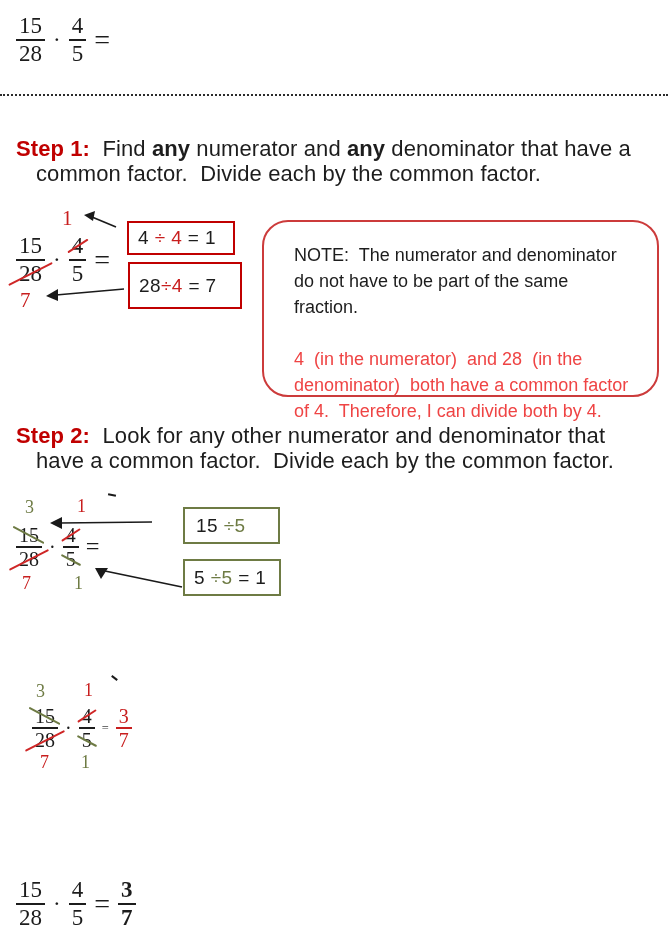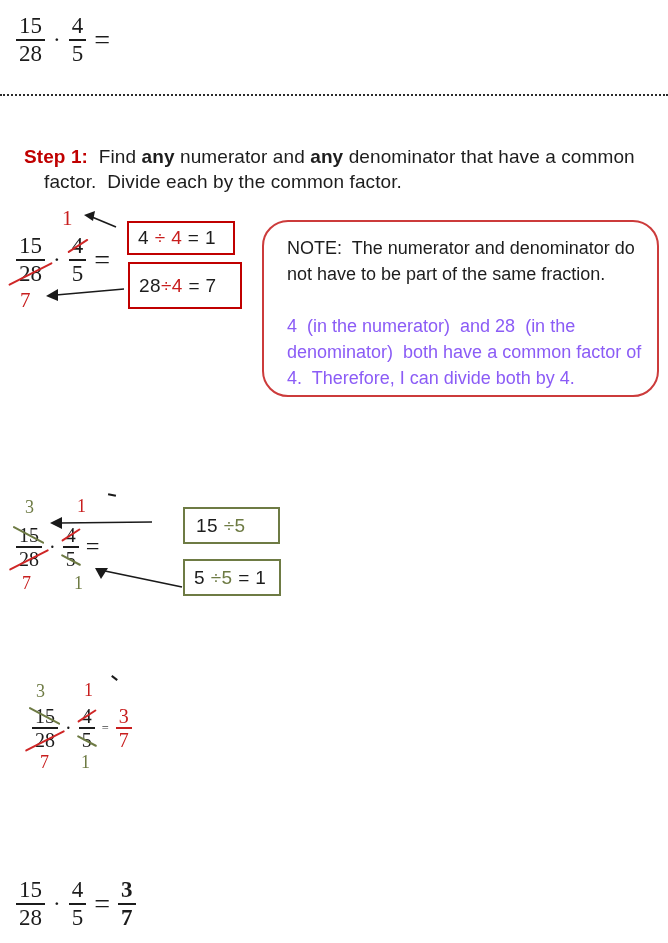--- a/index.html
+++ b/index.html
@@ -26,40 +26,40 @@
   .ext { left:-34%; width:168%; transform:rotate(-27deg); }
   .bg-red { background:#cf2626; }
   .bg-olive { background:#6e7b44; }
 
   
   .sup { position:absolute; font-family:"Liberation Serif", serif; }
   .red-t { color:#c81e1e; }
   .olive-t { color:#6e7b44; }
 
   
-  .heading { position:absolute; left:16px; width:632px; margin:8px; font-size:19px;
+  .heading { position:absolute; left:16px; width:632px; margin:0; font-size:22px;
              line-height:25px; padding-left:20px; text-indent:-20px; white-space:pre-wrap;
              letter-spacing:0.1px; }
   .slabel { color:#c00000; }
 
   
   .dbox { position:absolute; display:flex; align-items:center; font-size:19px;
           letter-spacing:0.4px; white-space:pre; background:#fff; }
   .b-red { border:2px solid #c00000; }
   .b-olive { border:2px solid #6e7b44; }
   .dbox .r { color:#c81e1e; }
   .dbox .o { color:#6e7b44; }
 
   
   .note { position:absolute; left:262px; top:220px; width:397px; height:177px;
           border:2px solid #cc3b3b; border-radius:26px; padding:12px 14px 10px 22px;
           font-size:18px; line-height:26px; }
-  .note p { margin:1px; white-space:pre-wrap; }
+  .note p { margin:8px; white-space:pre-wrap; }
   .note .gap { margin-top:26px; }
-  .note-red { color:#8b5cf6; }
+  .note-red { color:#ef4444; }
 
   .dotline { position:absolute; left:0; top:94px; width:668px; height:0;
              border-top:2px dotted #2b2b2b; }
 
   .final-label { position:absolute; left:16px; top:832px; margin:0; font-weight:bold;
                  color:#c00000; font-size:20px; letter-spacing:0.2px; }
 
   .tick { position:absolute; background:#1a1a1a; height:2px; width:8px; }
   .arrow { position:absolute; }
 </style>
@@ -111,20 +111,21 @@
   </svg>
 
   <div class="dbox b-red" style="left:127px; top:221px; width:108px; height:34px; padding-left:9px;"><span>4 </span><span class="r">÷ 4</span><span> = 1</span></div>
   <div class="dbox b-red" style="left:128px; top:262px; width:114px; height:47px; padding-left:9px;"><span>28</span><span class="r">÷4</span><span> = 7</span></div>
 
   <div class="note">
     <p><span>NOTE:  The numerator and denominator do not have to be part of the same fraction.</span></p>
     <p class="gap note-red"><span>4  (in the numerator)  and 28  (in the denominator)  both have a common factor of 4.  Therefore, I can divide both by 4.</span></p>
   </div>
 
+  <p class="heading" style="top:423px;"><b class="slabel">Step 2:</b><span>  Look for any other numerator and denominator that have a common factor.  Divide each by the common factor.</span></p>
 
   <span class="sup olive-t" style="left:25px; top:497px; font-size:18px;">3</span>
   <span class="sup red-t" style="left:77px; top:496px; font-size:18px;">1</span>
   <i class="tick" style="left:108px; top:494px; transform:rotate(12deg);"></i>
   <svg class="arrow" style="left:46px; top:516px;" width="110" height="14" viewBox="0 0 110 14">
     <line x1="106" y1="6" x2="14" y2="7" stroke="#1a1a1a" stroke-width="1.7"></line>
     <polygon points="4,7 16,1 16,13" fill="#1a1a1a"></polygon>
   </svg>
 
   <div class="eqrow" style="left:16px; top:524px; font-size:20px; gap:6px;">

